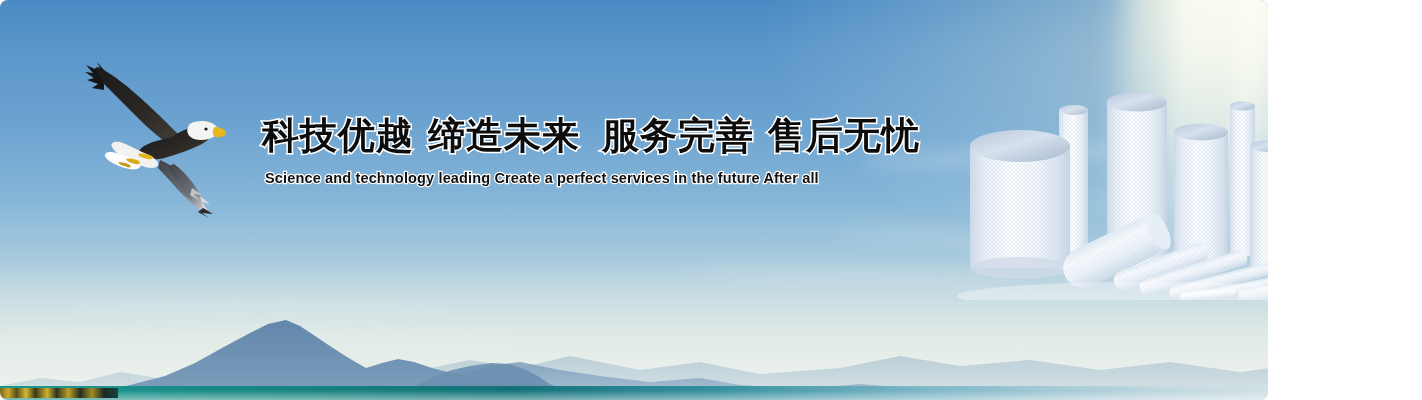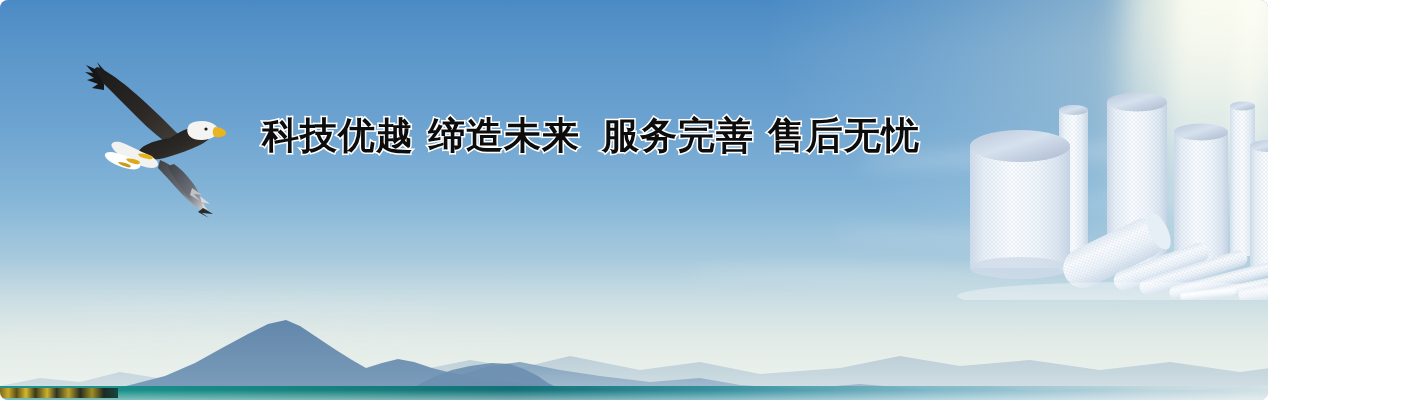--- a/index.html
+++ b/index.html
@@ -401,14 +401,15 @@
       </g>
     </g>
 
     <ellipse cx="195" cy="212" rx="190" ry="14" fill="#ffffff" opacity=".35"></ellipse>
   </svg>
 
   <div class="headline">
     <span>科技优越 缔造未来</span><span class="gap"></span><span>服务完善 售后无忧</span>
   </div>
 
+  <div class="subline">Science and technology leading Create a perfect services in the future After all</div>
 
 </div>
 
 </body></html>

